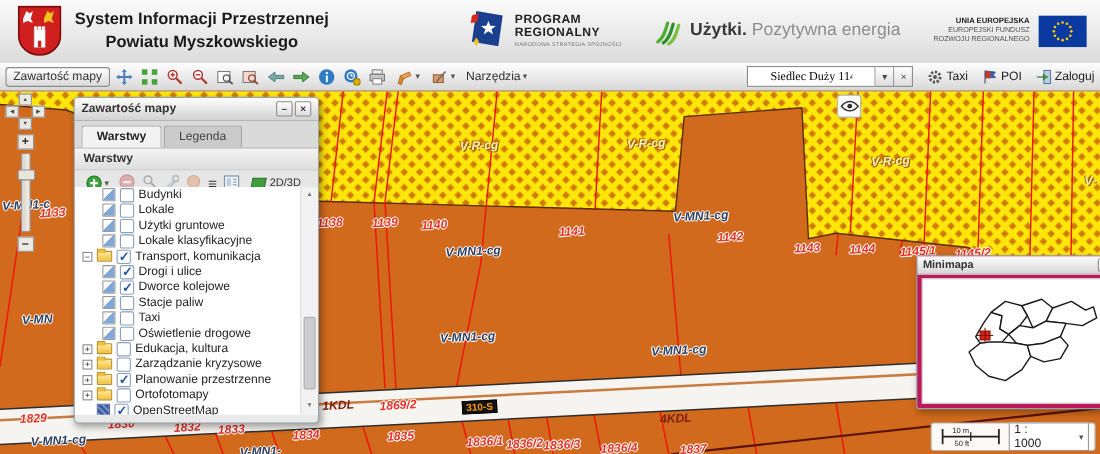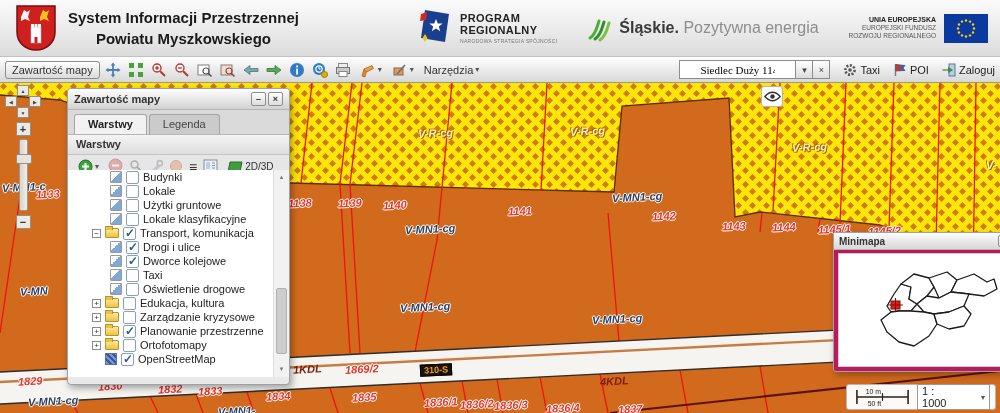--- a/index.html
+++ b/index.html
@@ -71,21 +71,21 @@
   .tabs { display:flex; gap:2px; padding:4px 6px 0; background:#dadada; }
   .tab { padding:3px 13px 4px; font-size:11px; border:1px solid #a5a5a5; border-bottom:none;
          border-radius:3px 3px 0 0; background:#cbcbcb; color:#444; }
   .tab.active { background:#f2f2f2; font-weight:bold; color:#222; }
   .section-head { padding:3px 8px 4px; font-weight:bold; font-size:11px; color:#333;
                   background:linear-gradient(#f4f4f4,#dedede); border-top:1px solid #b5b5b5; border-bottom:1px solid #c3c3c3; }
   .panel-icons { display:flex; align-items:center; gap:6px; padding:3px 7px; background:#e6e6e6;
                  border-bottom:1px solid #c9c9c9; font-size:11px; height:24px; }
   .dim { opacity:.45; }
   .mode-label { font-size:10px; color:#333;text-align:right; }
-  .tree-wrap { position:relative; background:#fff; height:207px;padding-left:17px; }
+  .tree-wrap { position:relative; background:#fff; height:207px; }
   #layer-tree { overflow:hidden; height:100%; padding:0 18px 0 7px; margin-top:-9px; }
   .trow { display:flex; align-items:center; gap:4px; height:14px; font-size:11px; color:#222; white-space:nowrap; }
   .indent1 { padding-left:18px; }
   .osmpad { padding-left:13px; }
   .expander { width:9px; height:9px; border:1px solid #8a8a8a; background:#fff; font-size:8px; line-height:7px;
               text-align:center; color:#333; flex:0 0 auto; }
   .folder { width:14px; height:10px; background:linear-gradient(#ffe9a0,#efc23e); border:1px solid #b8922a;
             border-radius:1px; position:relative; flex:0 0 auto; }
   .folder::before { content:""; position:absolute; top:-3px; left:-1px; width:6px; height:3px; background:#efc23e;
                     border:1px solid #b8922a; border-bottom:none; border-radius:1px 1px 0 0; }
@@ -159,21 +159,21 @@
           <span>NARODOWA STRATEGIA SPÓJNOŚCI</span>
         </div>
       </div>
       <div class="logo-slaskie">
         <svg width="26" height="27" viewBox="0 0 26 27">
           <path d="M3 23 C9 19 10 12 12 6" stroke="#4fae32" stroke-width="3" fill="none" stroke-linecap="round"></path>
           <path d="M8 24 C14 20 15 13 17 7" stroke="#2f8f2f" stroke-width="3" fill="none" stroke-linecap="round"></path>
           <path d="M13 25 C19 21 20 14 22 8" stroke="#7cc142" stroke-width="3" fill="none" stroke-linecap="round"></path>
         </svg>
         <div>
-          <span class="sl-name">Śląskie.</span>
+          <span class="sl-name">Użytki.</span>
           <span class="sl-tag">Pozytywna energia</span>
         </div>
       </div>
       <div class="logo-ue">
         <div class="ue-text">
           <b>UNIA EUROPEJSKA</b>
           <span>EUROPEJSKI FUNDUSZ</span>
           <span>ROZWOJU REGIONALNEGO</span>
         </div>
         <svg width="44" height="29" viewBox="0 0 44 29">
@@ -532,20 +532,25 @@
               <span>Drogi i ulice</span>
             </div>
             <div class="trow indent1">
               <span class="licon"></span>
               <span class="cb checked"></span>
               <span>Dworce kolejowe</span>
             </div>
             <div class="trow indent1">
               <span class="licon"></span>
               <span class="cb"></span>
+              <span>Stacje paliw</span>
+            </div>
+            <div class="trow indent1">
+              <span class="licon"></span>
+              <span class="cb"></span>
               <span>Taxi</span>
             </div>
             <div class="trow indent1">
               <span class="licon"></span>
               <span class="cb"></span>
               <span>Oświetlenie drogowe</span>
             </div>
             <div class="trow">
               <span class="expander">+</span>
               <span class="folder"></span>

